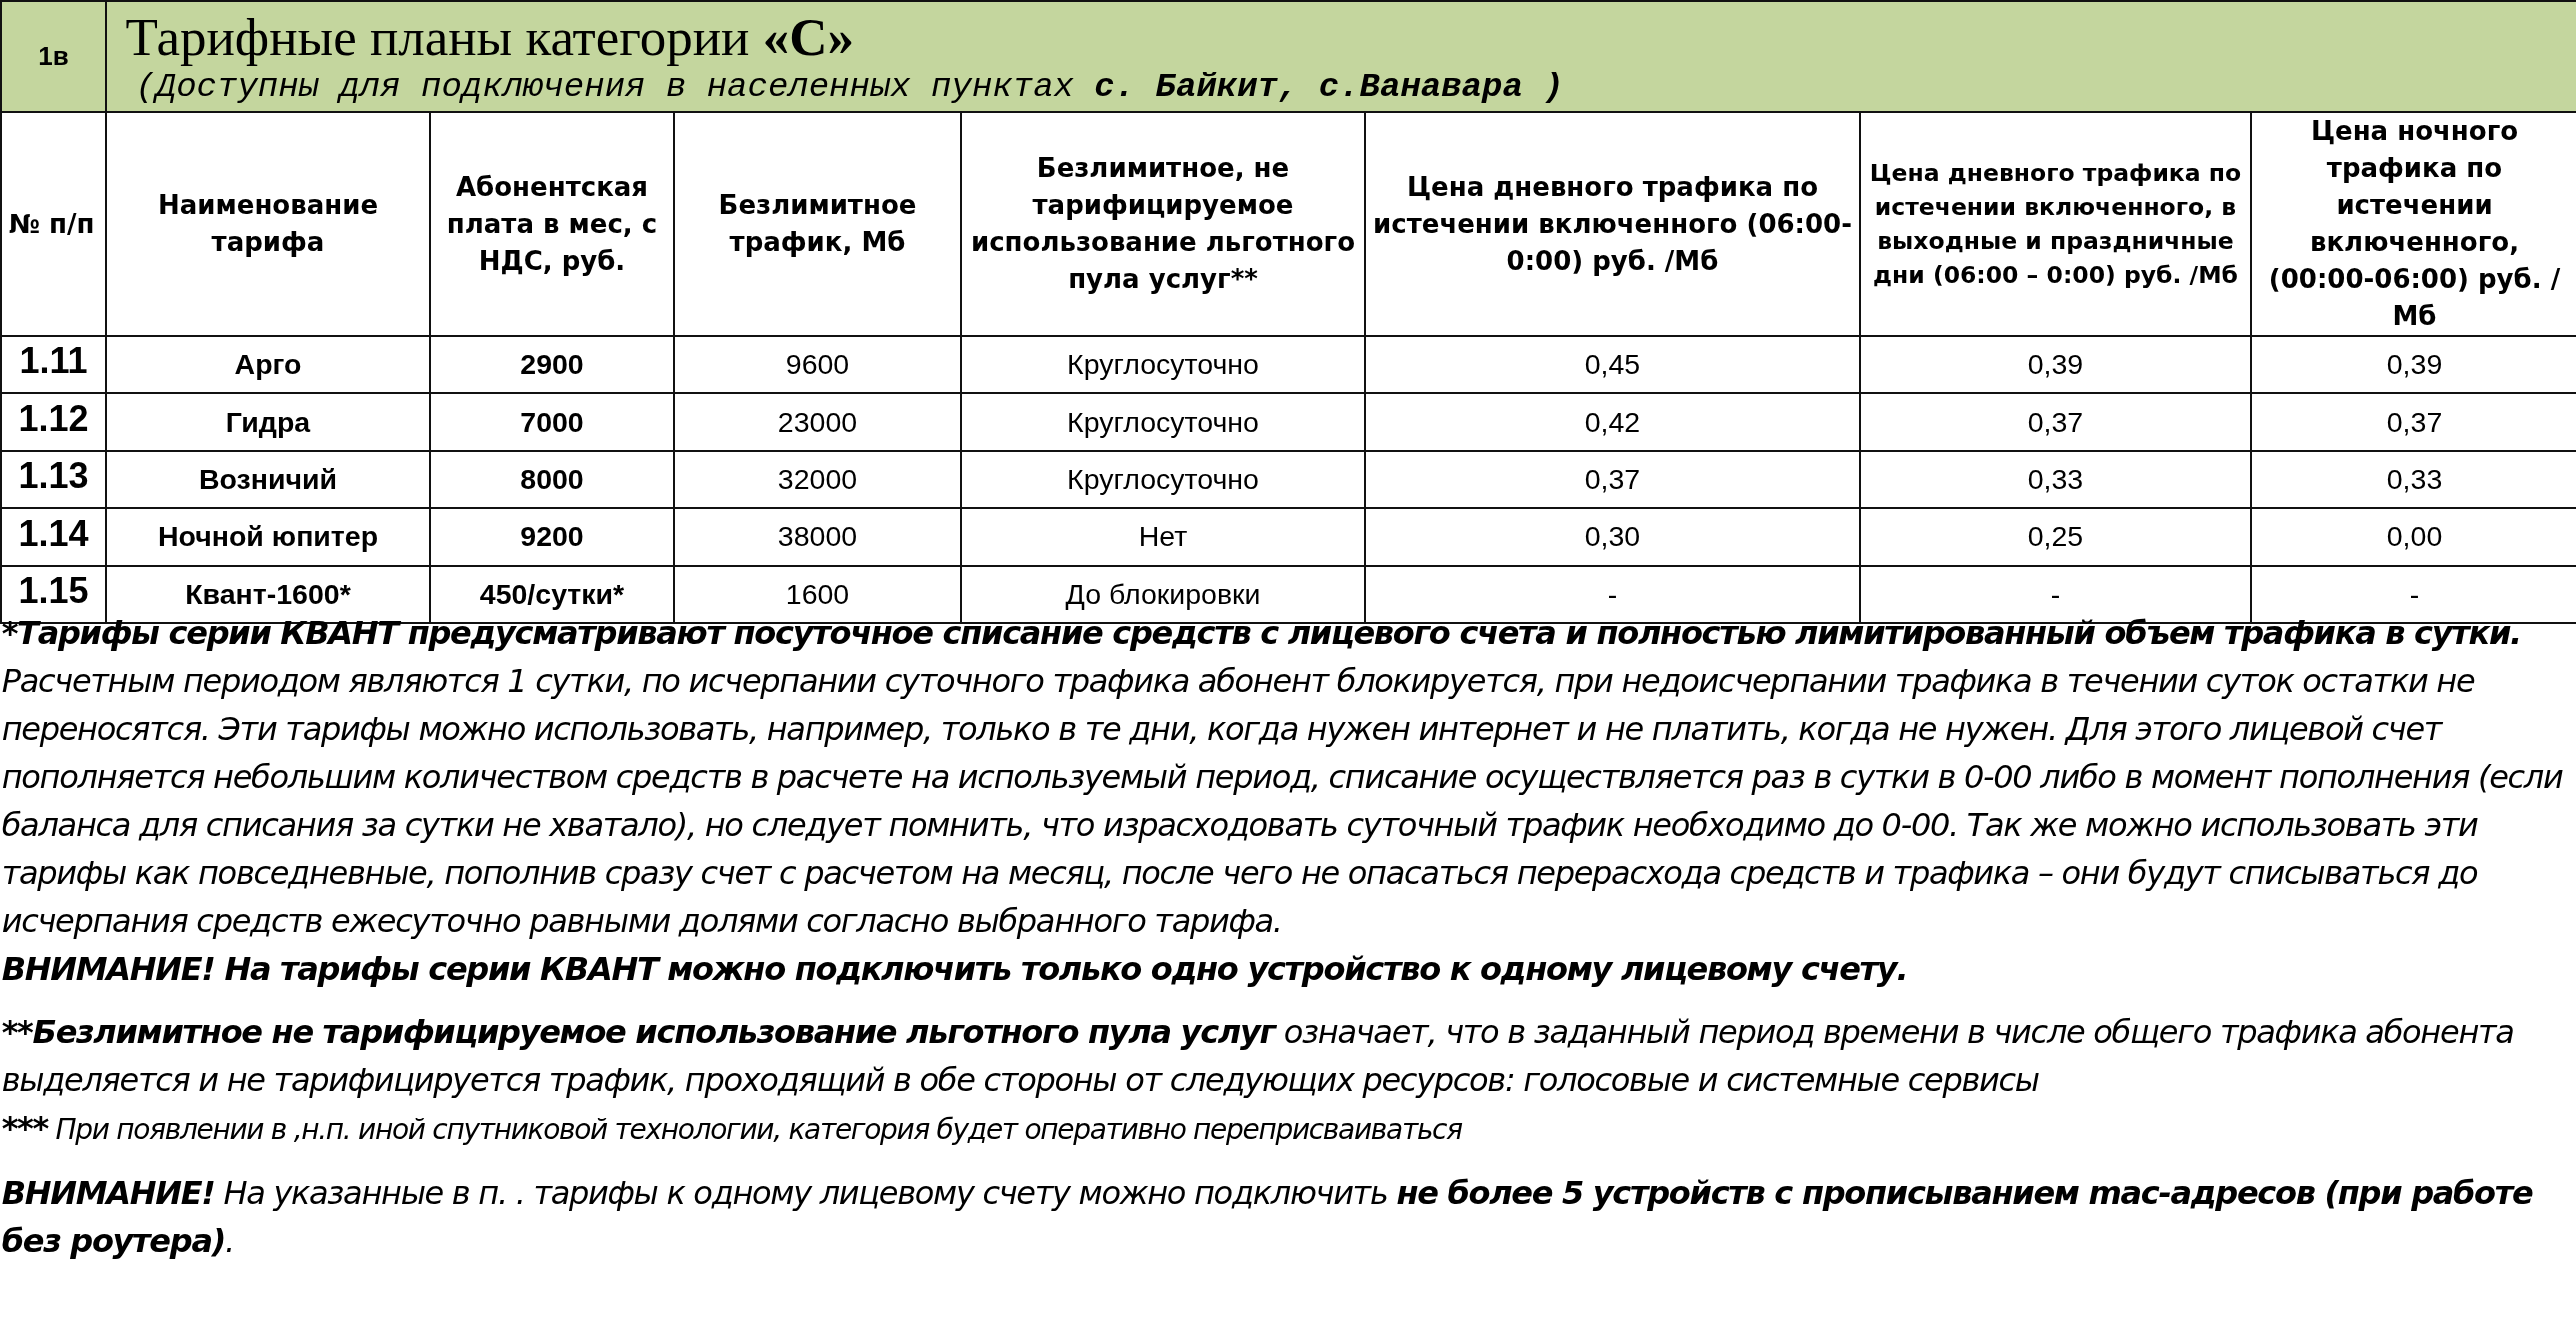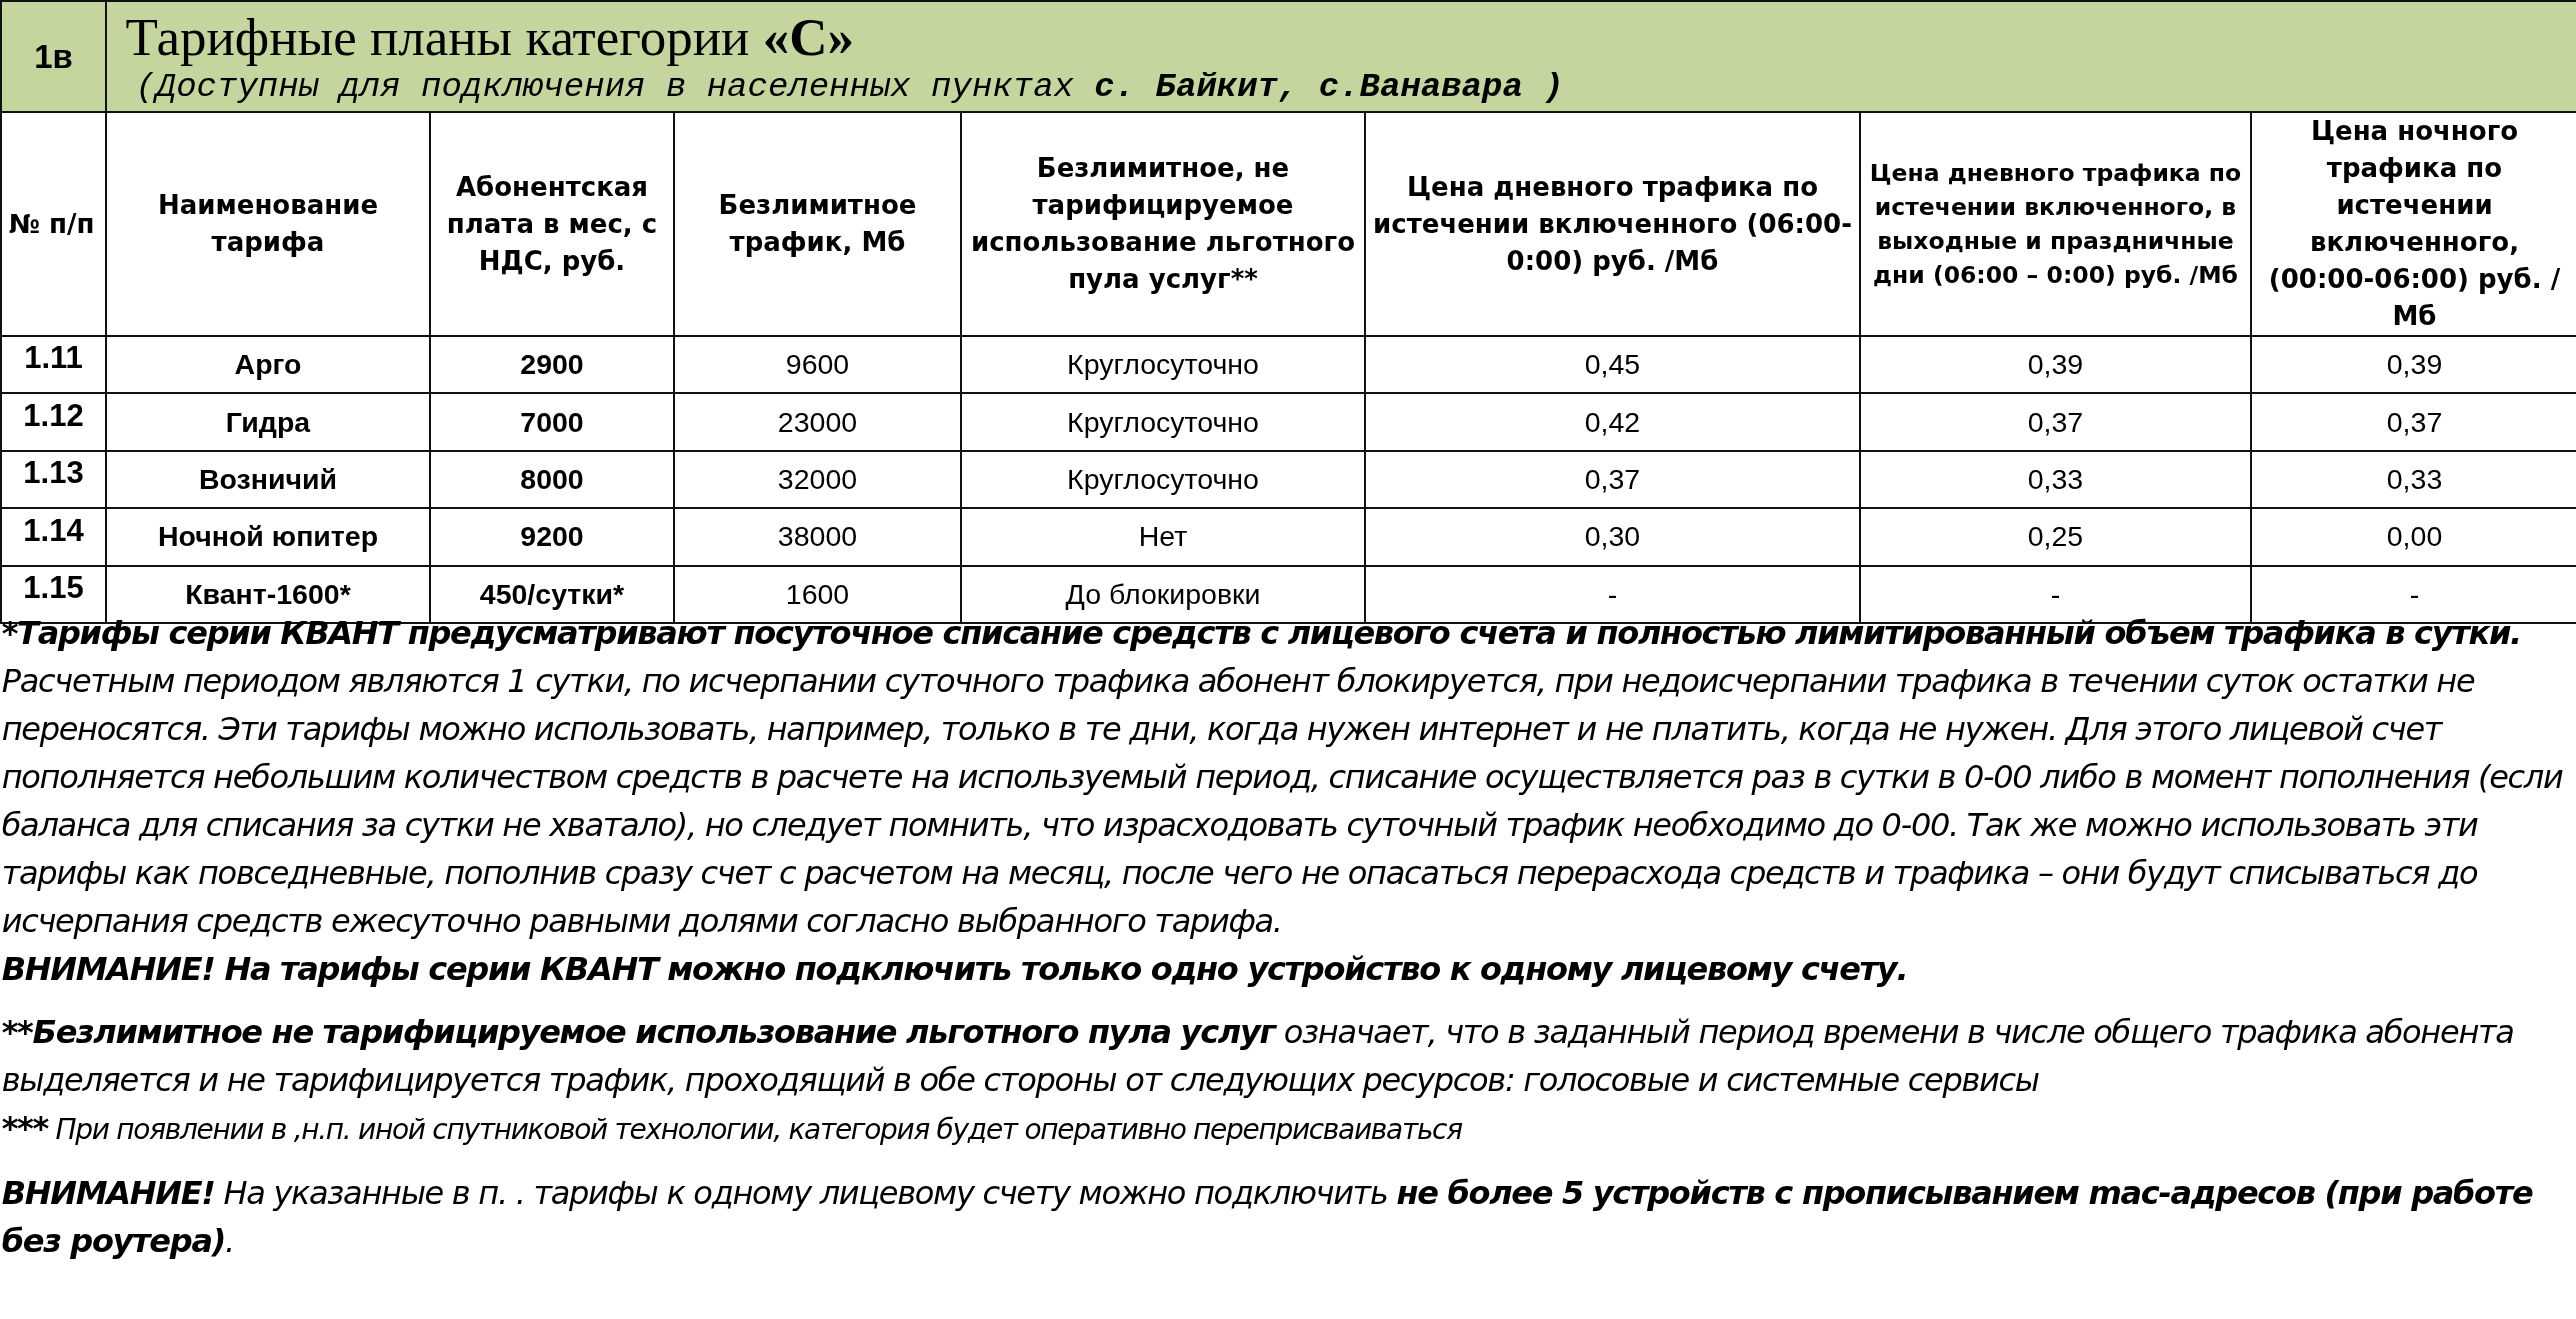--- a/index.html
+++ b/index.html
@@ -1,30 +1,30 @@
 <!DOCTYPE html>
 <html style="font-size:13.4px"><head>
 <meta charset="utf-8">
 <style>
   html, body { margin: 0; padding: 0; background: #ffffff; }
   body { width: 2576px; height: 1319px; overflow: hidden; position: relative; color: #000; }
   .tbl { position: absolute; left: 0; top: 0; width: 2576px; border-collapse: collapse; table-layout: fixed; }
   .tbl td { border: 2.5px solid #111; padding: 0; vertical-align: middle; text-align: center; }
   .title-row td { background: #c4d69e; height: 109px; }
-  .num-cell { font-family: "Liberation Sans", sans-serif; font-weight: bold; font-size: 33px; }
+  .num-cell { font-family: "Liberation Sans", sans-serif; font-weight: bold; font-size: 26px; }
   .title-cell { text-align: left !important; padding-left: 18.4px !important; }
   .title-main { font-family: "Liberation Serif", serif; font-size: 53px; line-height: 60px; display: block; }
   .title-main b { font-weight: bold; }
   .title-sub { font-family: Liberation Mono, monospace; font-style: italic; font-size: 34px; line-height: 40px; display: block; padding-left: 10px; }
   .title-sub b { font-weight: bold; }
   .hdr-row td { height: 214px; font-family: "DejaVu Sans", sans-serif; font-weight: bold; font-size: 26px; line-height: 37px; padding: 0 6.7px; }
   .hdr-row td.small { font-size: 23.5px; line-height: 34px; }
   .hdr-row td.left { text-align: left; margin-left: 30px; }
   .data-row td { height: 52px; font-family: "Liberation Sans", sans-serif; font-size: 28.5px; }
-  .data-row td.idx { font-weight: bold; font-size: 31px; vertical-align: top; padding-top: 3.4px; }
+  .data-row td.idx { font-weight: bold; font-size: 36px; vertical-align: top; padding-top: 3.4px; }
   .data-row td.b { font-weight: bold; }
   .notes { position: absolute; left: 1.7px; top: 609px; width: 2569px; font-family: "DejaVu Sans", sans-serif; font-size: 32px; line-height: 48px; letter-spacing: -1.3px; font-style: italic; }
   .notes p { margin: 0; }
   .notes .gap { margin-top: 15px; }
   .notes .small { font-size: 28px; }
   .notes b { font-weight: bold; }
 </style>
 </head>
 <body>
 

